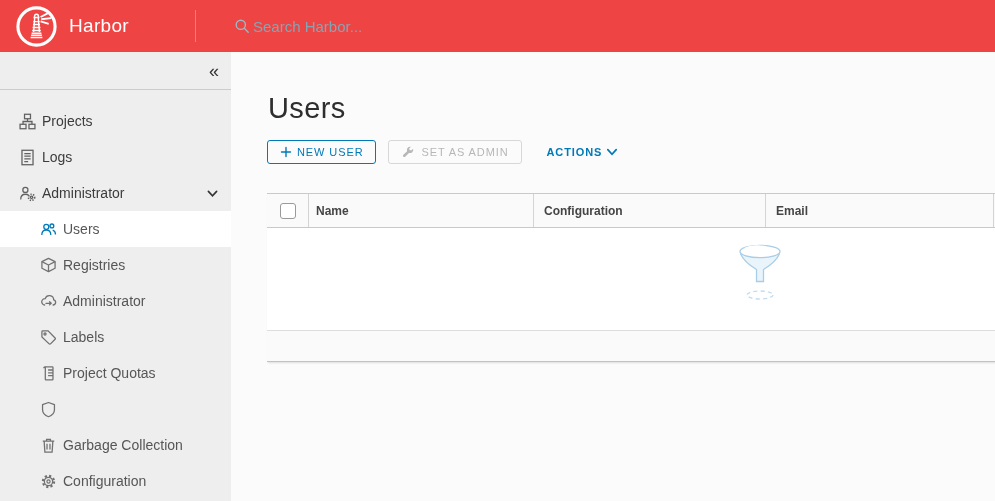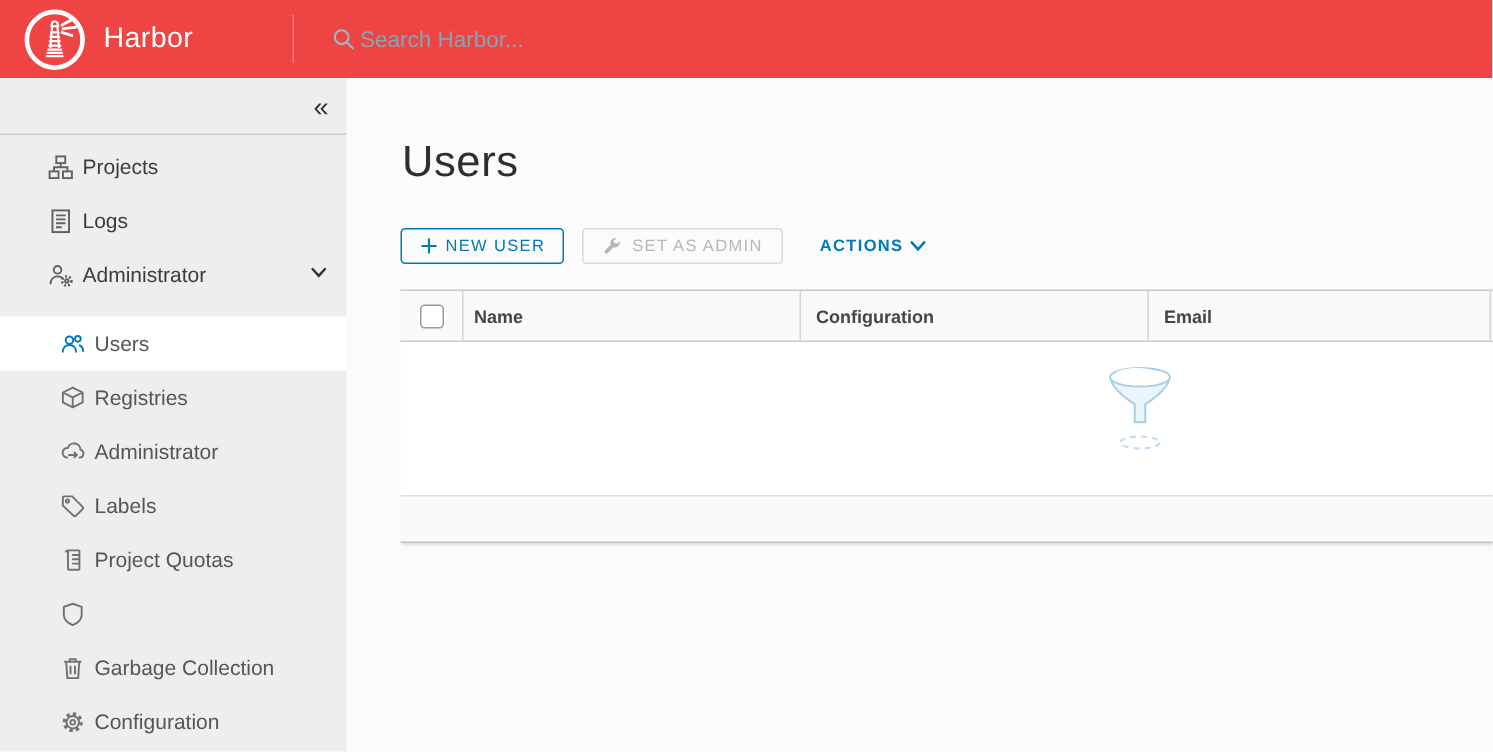--- a/index.html
+++ b/index.html
@@ -16,21 +16,21 @@
   .header {
     position: absolute; left: 0; top: 0; width: 995px; height: 52px;
     background: #ef4444; display: flex; align-items: center;
   }
   .logo-wrap { margin-left: 15px; width: 43px; height: 43px; }
   .brand { color: #ffffff; font-size: 19px; font-weight: 400; margin-left: 11px; letter-spacing: .3px; }
   .header-divider {
     position: absolute; left: 195px; top: 10px; width: 1px; height: 32px;
     background: rgba(255,255,255,.3);
   }
-  .search-area { position: absolute; left: 221px; top: 0; height: 52px; display: flex; align-items: center; }
+  .search-area { position: absolute; left: 234px; top: 0; height: 52px; display: flex; align-items: center; }
   .search-icon { color: #9db7c4; margin-right: 3px; }
   .search-input {
     background: transparent; border: none; outline: none;
     color: #dfe9ee; font-size: 15px; width: 300px;
     font-family: "Liberation Sans", sans-serif;
   }
   .search-input::placeholder { color: #87a4b3; opacity: 1; }
 
   
   .sidebar {
@@ -41,41 +41,41 @@
     height: 38px; border-bottom: 1px solid #cccccc;
     display: flex; align-items: center; justify-content: flex-end;
     padding-right: 12px;
   }
   .collapse-btn {
     font-size: 18px; color: #333; cursor: pointer; line-height: 1;
     background: none; border: none; font-family: "Liberation Sans", sans-serif;
   }
   .nav { padding-top: 13px; }
   .nav-item {
-    height: 36px; display: flex; 
-    padding-left: 32px; cursor: pointer; position: relative;
+    height: 36px; display: flex; align-items: center;
+    padding-left: 19px; cursor: pointer; position: relative;
     font-size: 14px; color: #3c3c3c; font-weight: 500;
   }
   .nav-item .nav-icon { width: 17px; height: 17px; color: #616161; margin-right: 6px; flex: none; }
   .nav-sub {
     height: 36px; display: flex; align-items: center;
     padding-left: 40px; cursor: pointer;
     font-size: 14px; color: #565656; font-weight: 400;
   }
   .nav-sub .nav-icon { width: 17px; height: 17px; color: #717171; margin-right: 6px; flex: none; }
   .nav-sub.active { background: #ffffff; }
   .nav-sub.active .nav-icon { color: #0079b8; }
   .nav-caret { position: absolute; right: 12px; color: #333; width: 13px; height: 13px; }
 
   
   .page-title {
     position: absolute; left: 268px; top: 92px;
     font-size: 29px; font-weight: 300; color: #2e2e2e; letter-spacing: .4px;
   }
-  .toolbar { position: absolute; left: 267px; top: 152px; height: 24px; display: flex; align-items: center; }
+  .toolbar { position: absolute; left: 267px; top: 140px; height: 24px; display: flex; align-items: center; }
   .btn {
     height: 24px; border-radius: 3px; font-size: 11px; font-weight: 500;
     letter-spacing: .9px; text-transform: uppercase; cursor: pointer;
     display: inline-flex; align-items: center; padding: 0 12px;
     background: transparent; font-family: "Liberation Sans", sans-serif;
   }
   .btn-outline-primary { border: 1px solid #0079b8; color: #0079b8; }
   .btn-outline-primary .btn-icon { color: #0079b8; margin-right: 5px; }
   .btn-disabled { border: 1px solid #d8d8d8; color: #b7b7b7; margin-left: 12px; cursor: default; }
   .btn-disabled .btn-icon { color: #b7b7b7; margin-right: 6px; }

